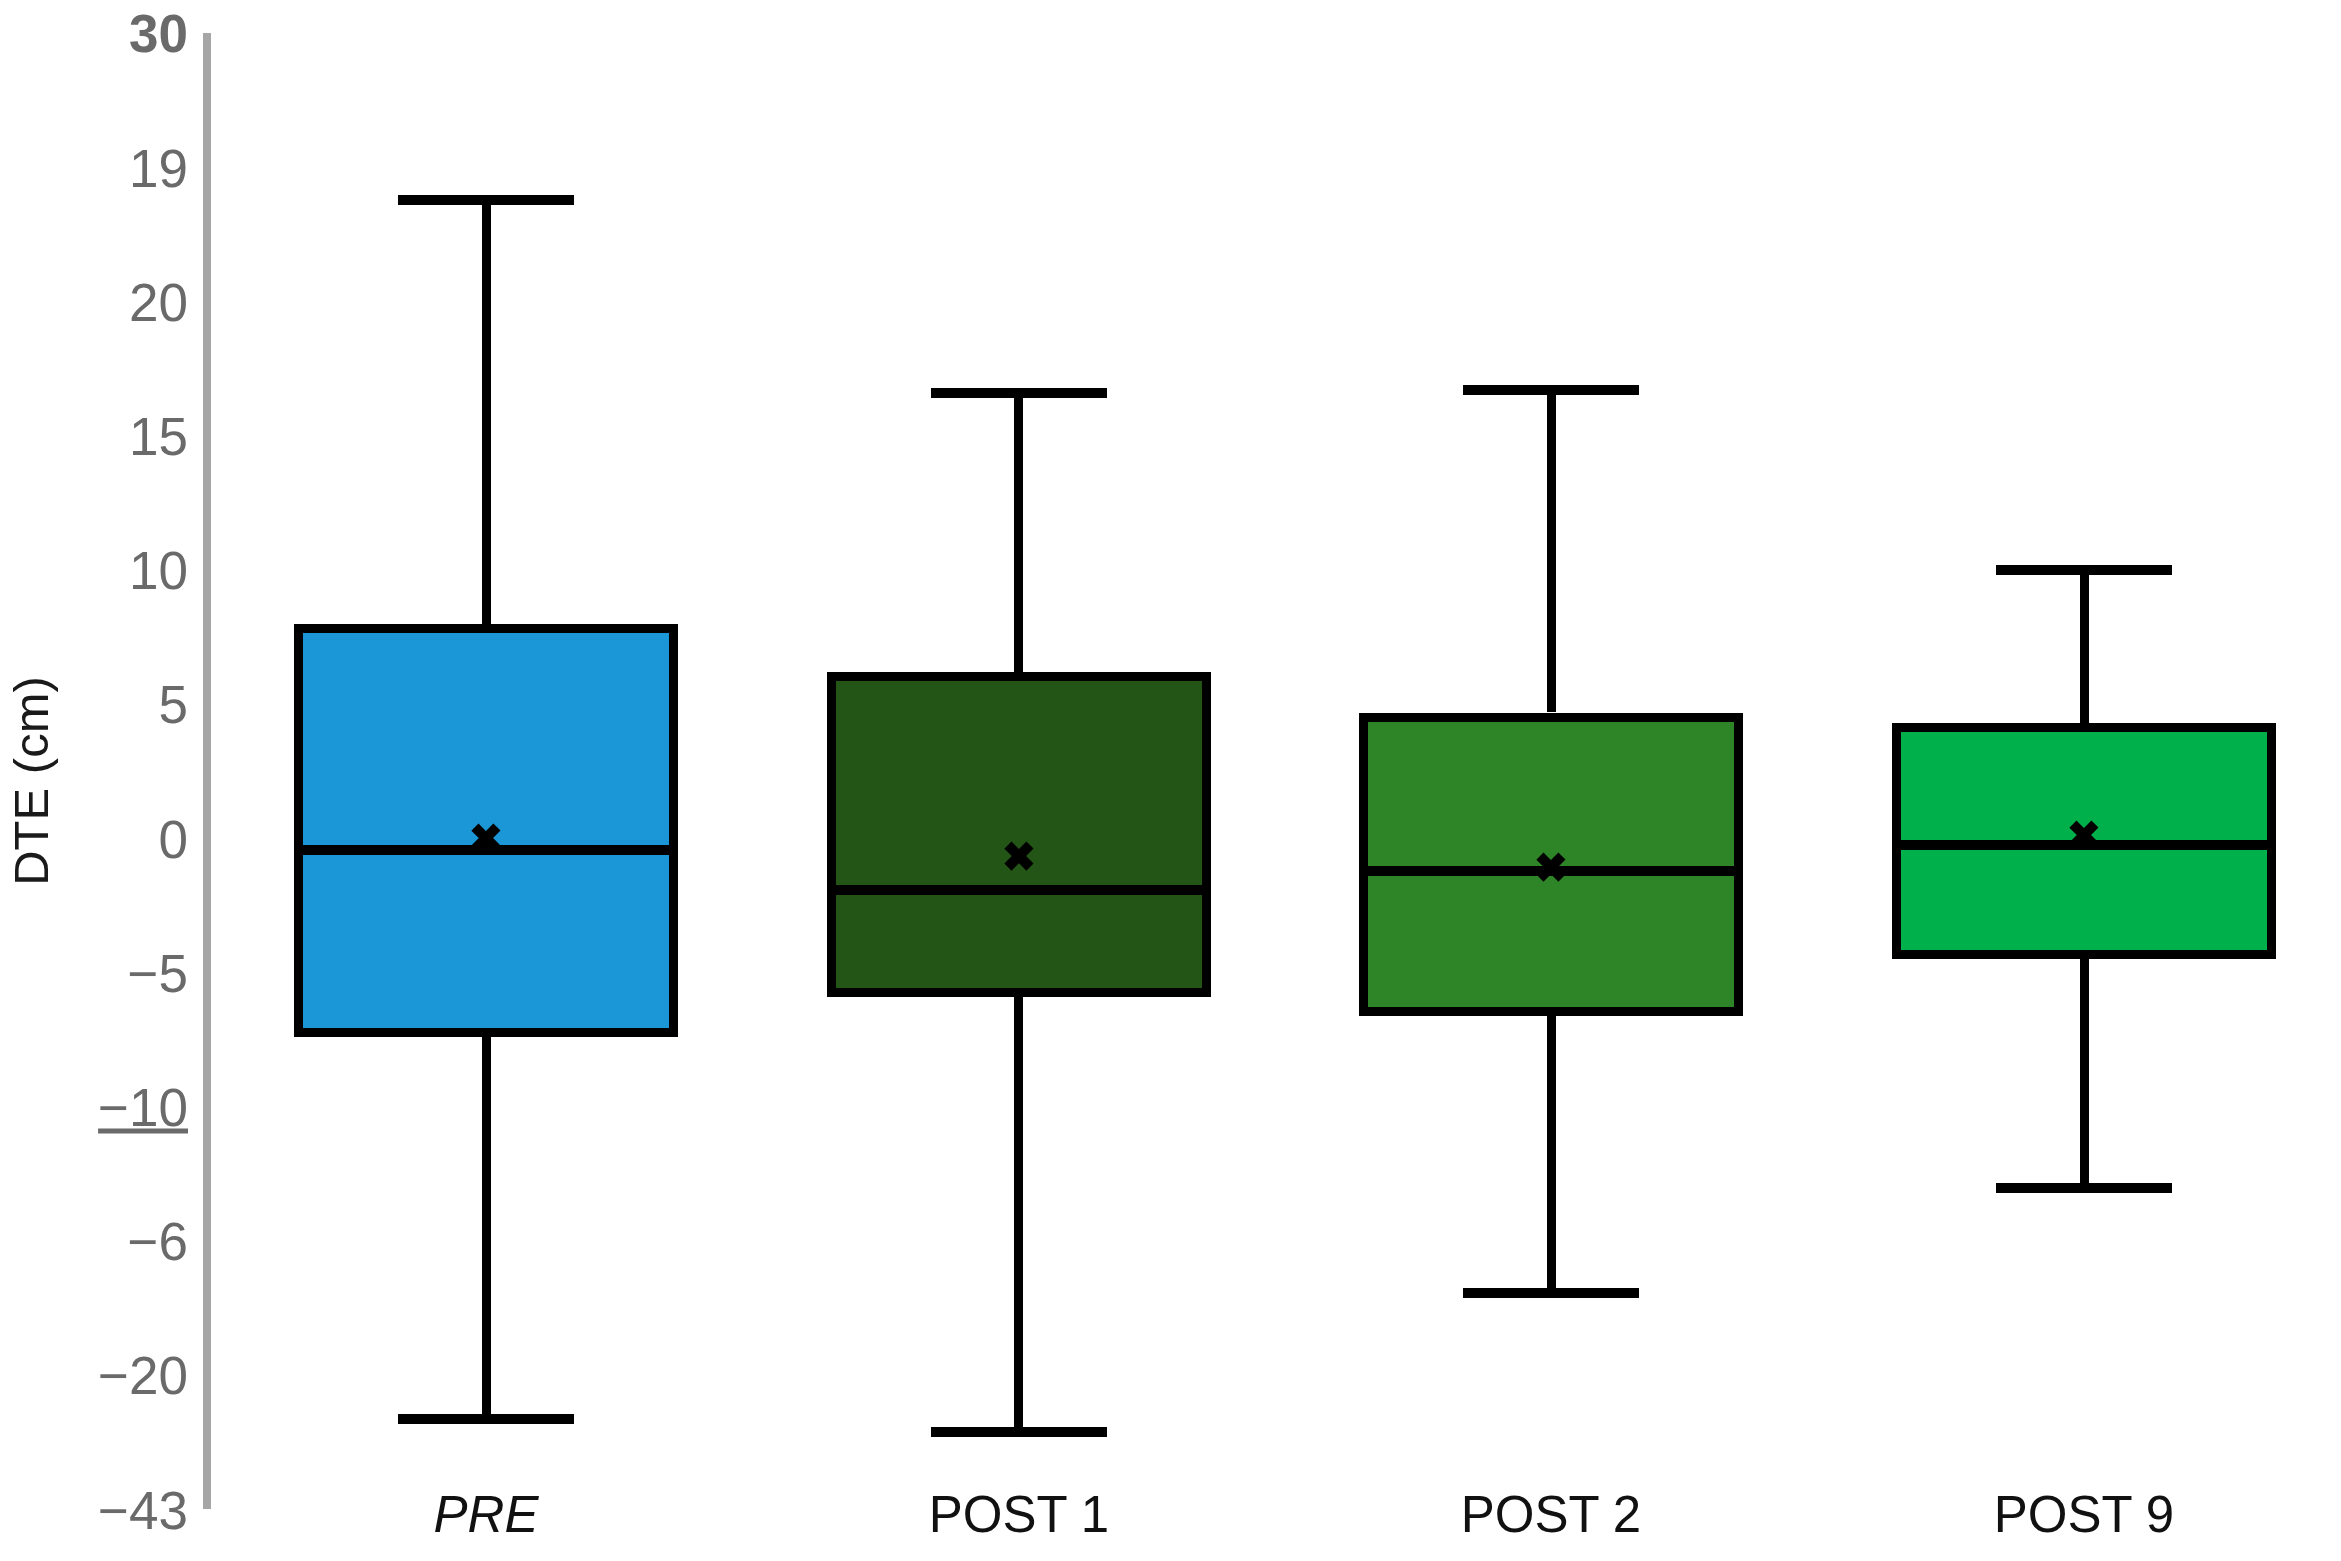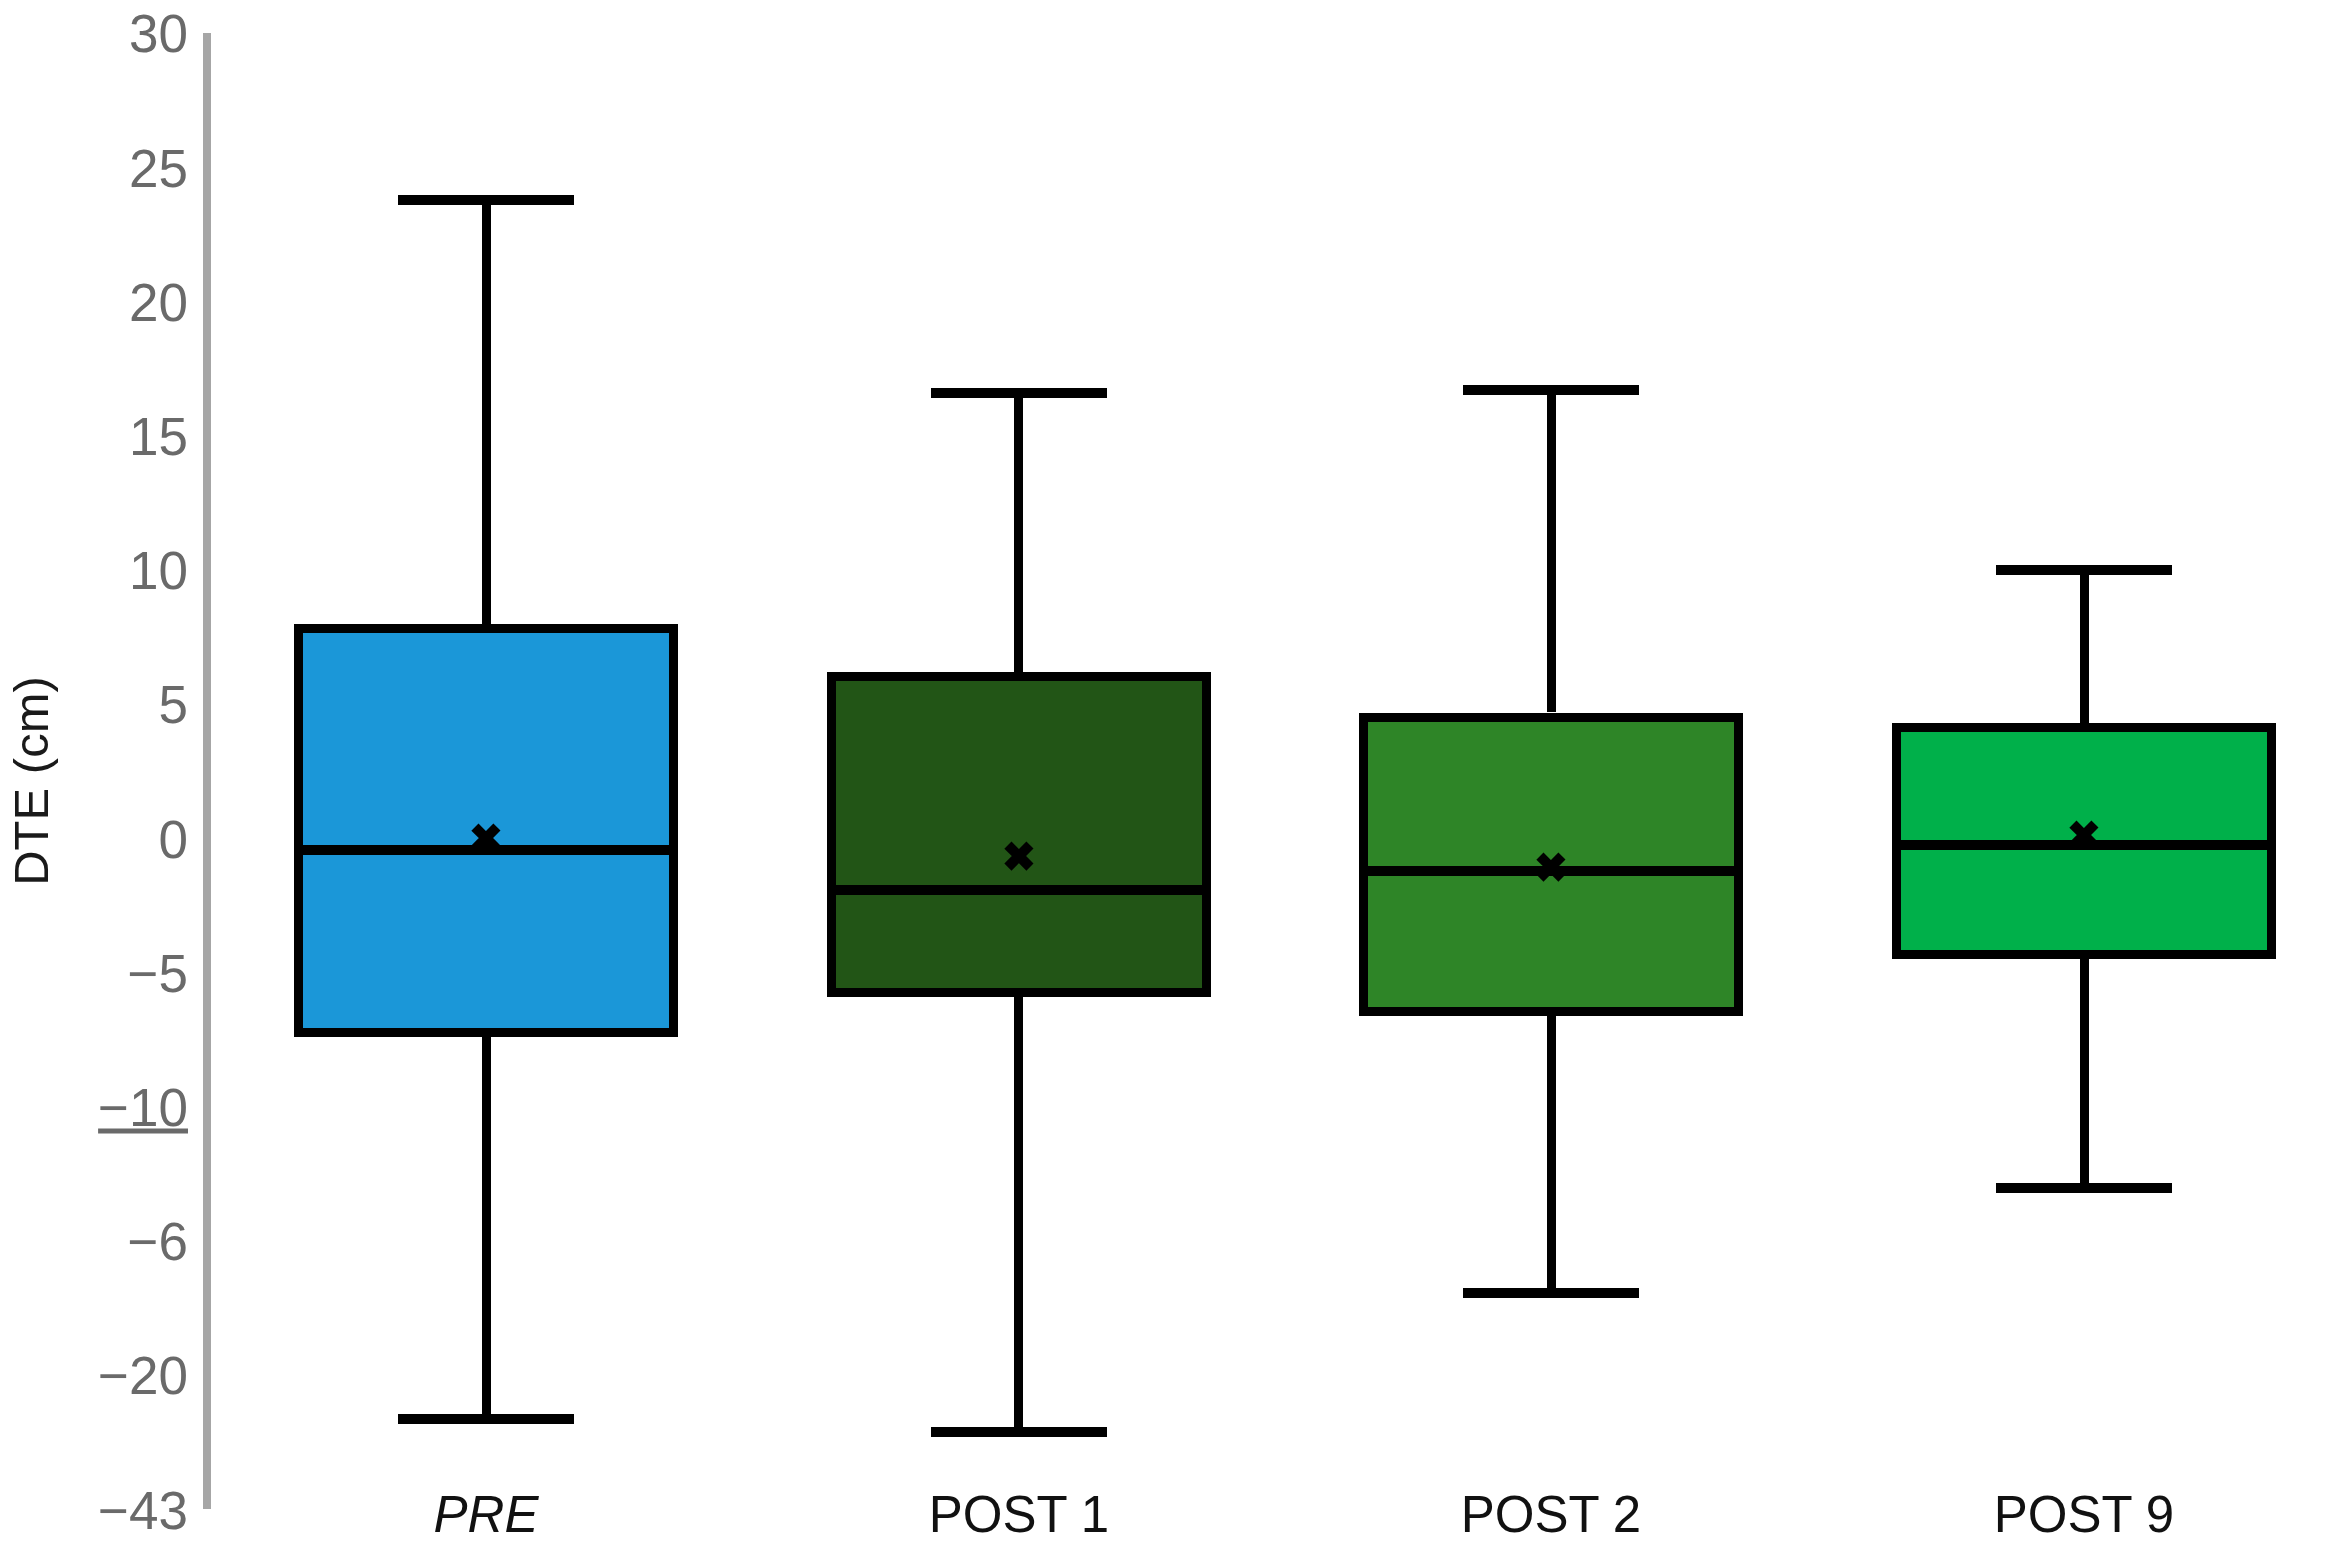--- a/index.html
+++ b/index.html
@@ -121,22 +121,22 @@
   }
 </style>
 </head>
 <body>
 
 <div id="chart-root">
 
   <div id="y-axis-title">DTE (cm)</div>
 
   <div id="y-tick-labels">
-      <div class="y-tick-label" style="top: 33px;">30</div>
-      <div class="y-tick-label" style="top: 168px;">25</div>
+      <div class="y-tick-label" style="top: 33px; font-weight: bold;">30</div>
+      <div class="y-tick-label" style="top: 168px;">19</div>
       <div class="y-tick-label" style="top: 302px;">20</div>
       <div class="y-tick-label" style="top: 436px;">15</div>
       <div class="y-tick-label" style="top: 570px;">10</div>
       <div class="y-tick-label" style="top: 704px;">5</div>
       <div class="y-tick-label" style="top: 839px;">0</div>
       <div class="y-tick-label" style="top: 973px;">−5</div>
       <div class="y-tick-label" style="top: 1107px; text-decoration: underline;">−10</div>
       <div class="y-tick-label" style="top: 1241px;">−6</div>
       <div class="y-tick-label" style="top: 1375px;">−20</div>
       <div class="y-tick-label" style="top: 1510px;">−43</div>

